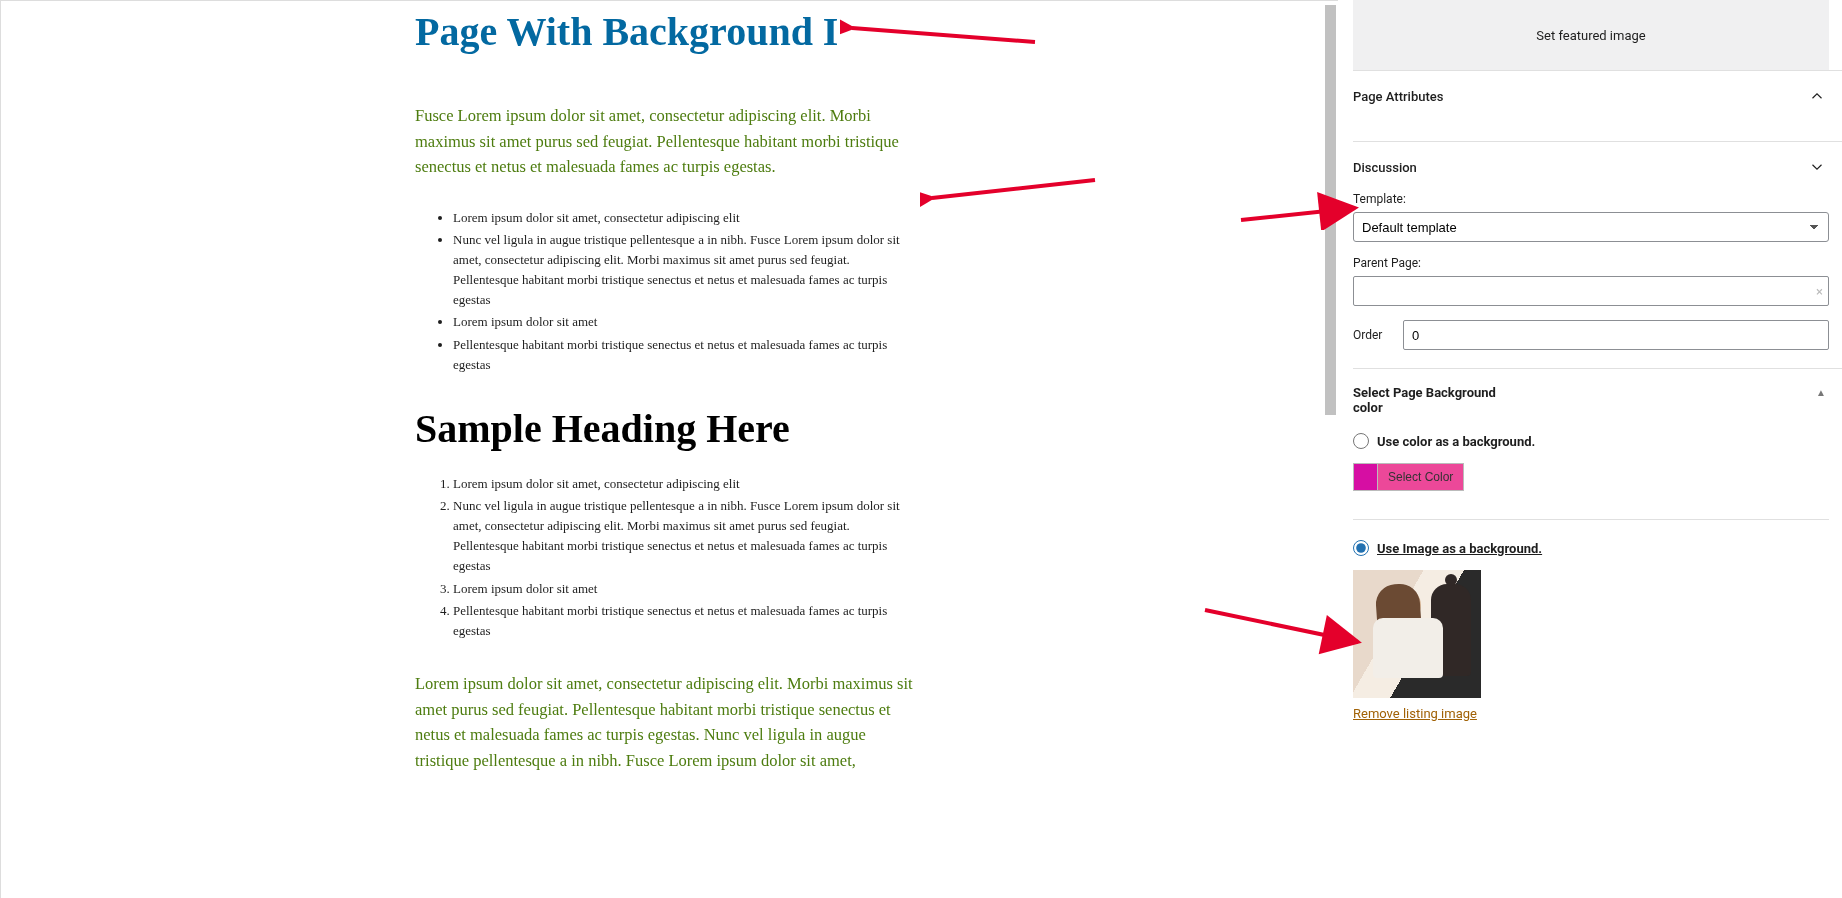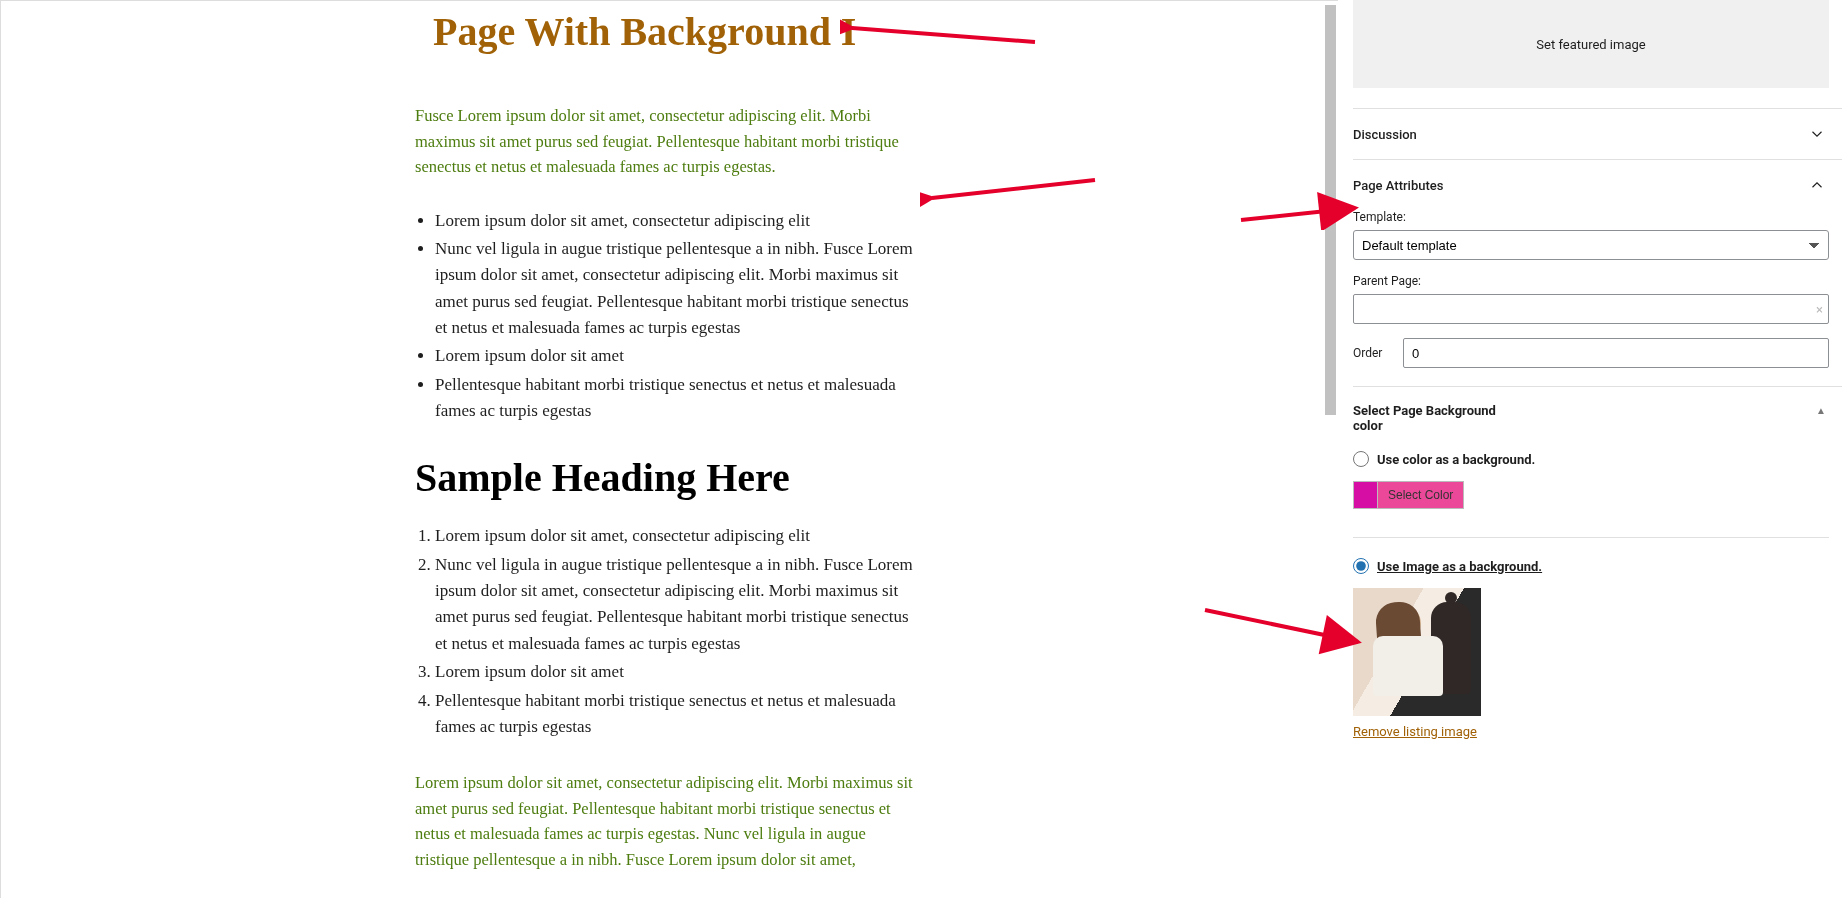--- a/index.html
+++ b/index.html
@@ -25,46 +25,46 @@
   .content {
     position: absolute;
     left: 414px;
     top: 0;
     width: 500px;
   }
   .page-title {
     font-family: Georgia, "Times New Roman", serif;
     font-size: 40px;
     font-weight: 700;
-    color: #a16207;
+    color: #0369a1;
     margin-bottom: 12px;
     margin-top: 6px;
     line-height: 1.25;
     height: 56px;
     overflow: hidden;
-    margin-left: 18px;
   }
   .para {
     font-size: 16.5px;
     line-height: 1.55;
     color: #4d7c0f;
     margin-top: 40px;
     margin-bottom: 28px;
     font-family: Georgia, "Times New Roman", serif;
   }
   .para.first { margin-top: 40px; }
   ul, ol {
     margin-left: 20px;
     margin-bottom: 28px;
     font-family: Georgia, "Times New Roman", serif;
   }
   li {
-    font-size: 17px;
+    font-size: 13px;
     line-height: 1.55;
     margin-bottom: 2px;
+    margin-left: 18px;
   }
   .h2 {
     font-family: Georgia, "Times New Roman", serif;
     font-size: 40px;
     font-weight: 700;
     color: #000;
     margin-bottom: 22px;
     margin-top: 30px;
   }
   .para.last { margin-top: 30px; }
@@ -101,21 +101,21 @@
   .sidebar-inner {
     position: absolute;
     left: 14px;
     top: 0;
     width: 489px;
     height: 898px;
   }
   .featured-box {
     margin: 0 13px 0 0;
     background: #f0f0f1;
-    height: 88px;
+    height: 70px;
     display: flex;
     align-items: center;
     justify-content: center;
     font-size: 13px;
     color: #1e1e1e;
   }
   .panel-header {
     display: flex;
     align-items: center;
     justify-content: space-between;
@@ -336,34 +336,34 @@
   </div>
 </div>
 
 <div class="sidebar">
   <div class="sidebar-inner">
 
     <div class="featured-box">
       <span>Set featured image</span>
     </div>
 
+    <div class="panel-header open">
+      <span>Page Attributes</span>
+      <span class="chevron">
+        <svg viewBox="0 0 24 24">
+            <polyline points="6 15 12 9 18 15"></polyline>
+          </svg>
+      </span>
+    </div>
+
     <div class="panel-header" style="margin-top:20px;">
       <span>Discussion</span>
       <span class="chevron">
         <svg viewBox="0 0 24 24">
             <polyline points="6 9 12 15 18 9"></polyline>
-          </svg>
-      </span>
-    </div>
-
-    <div class="panel-header open">
-      <span>Page Attributes</span>
-      <span class="chevron">
-        <svg viewBox="0 0 24 24">
-            <polyline points="6 15 12 9 18 15"></polyline>
           </svg>
       </span>
     </div>
 
     <div class="panel-body">
       <div class="field-label">Template:</div>
       <select class="template-select">
         <option>Default template</option>
       </select>
 

